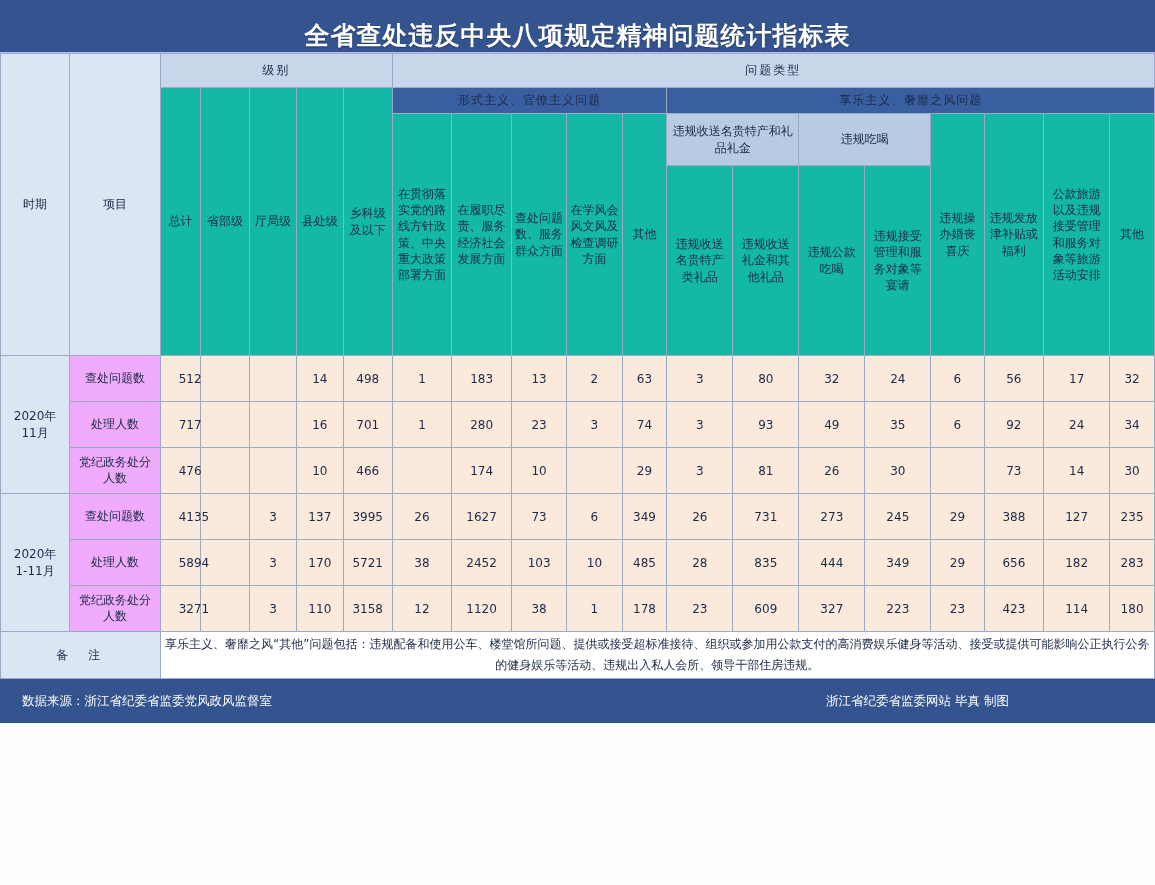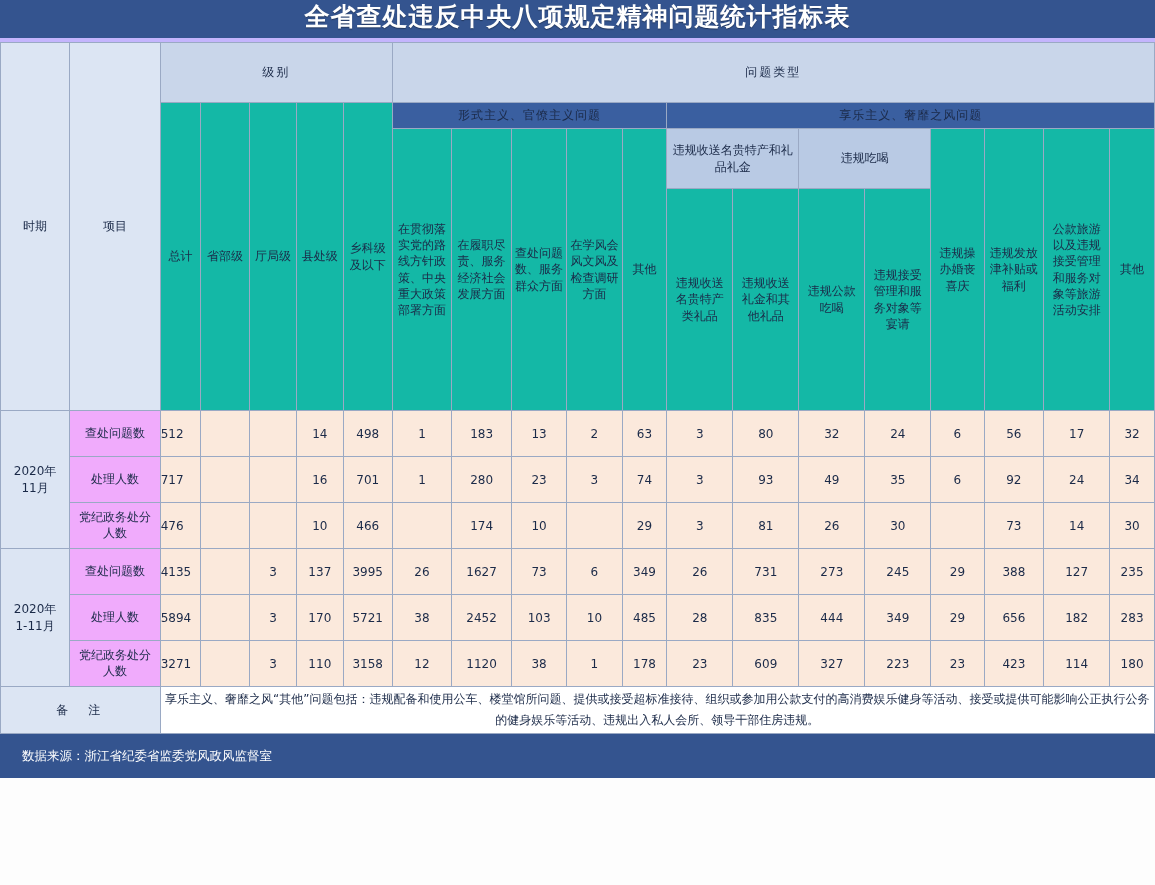--- a/index.html
+++ b/index.html
@@ -12,27 +12,27 @@
   }
   #page {
     position: relative;
     width: 1155px;
     height: 885px;
     background: #fdfdfd;
   }
 
   
   .title-bar {
-    height: 42px;
+    height: 53px;
     background: linear-gradient(to bottom, #2d4f8a, #3a5fa0 55%, #2c4e88);
     background: #34548f;
     display: flex;
-    align-items: flex-start;
+    align-items: flex-end;
     justify-content: center;
-    border-bottom: 4px solid #c4b5fd;
+    border-bottom: 1px solid #c4b5fd;
   }
   .title-bar .title {
     color: #ffffff;
     font-size: 25px;
     font-weight: bold;
     letter-spacing: 1px;
     text-shadow: 0 1px 1px rgba(0,0,0,.35);
   }
 
   
@@ -103,21 +103,21 @@
     color: #16243f;
     line-height: 1.4;
   }
   td.num {
     background: #fbe9dc;
     font-size: 12.5px;
     color: #222;
     text-align: center;
     height: 46px;
   }
-  td.num.total { text-align: left; padding-left: 0; }
+  td.num.total { text-align: left; padding-left: 18px; }
   .sep-row td { border-top: 2px solid #8191b0; }
 
   
   .remark-label {
     background: #dce5f3;
     font-size: 13px;
     letter-spacing: 4px;
   }
   .remark-text {
     background: #ffffff;
@@ -172,21 +172,21 @@
       <col style="width:50px">
       <col style="width:56px">
       <col style="width:62px">
       <col style="width:42px">
     </colgroup>
 
     <tbody>
         <tr>
       <td rowspan="4" class="hdr-corner">时期</td>
       <td rowspan="4" class="hdr-corner">项目</td>
-      <td colspan="5" class="hdr-l1" style="height:60px">级别</td>
+      <td colspan="5" class="hdr-l1" style="height:34px">级别</td>
       <td colspan="13" class="hdr-l1">问题类型</td>
     </tr>
 
     <tr>
       <td rowspan="3" class="hdr-leaf">总计</td>
       <td rowspan="3" class="hdr-leaf">
             <span class="vtxt">省部级</span>
           </td>
       <td rowspan="3" class="hdr-leaf">
             <span class="vtxt">厅局级</span>
@@ -212,39 +212,39 @@
       <td rowspan="2" class="hdr-leaf">
             <span class="vtxt">查处问题数、服务群众方面</span>
           </td>
       <td rowspan="2" class="hdr-leaf">
             <span class="vtxt">在学风会风文风及检查调研方面</span>
           </td>
       <td rowspan="2" class="hdr-leaf">
             <span class="vtxt">其他</span>
           </td>
 
-      <td colspan="2" class="hdr-mid" style="height:60px">违规收送名贵特产和礼品礼金</td>
+      <td colspan="2" class="hdr-mid" style="height:52px">违规收送名贵特产和礼品礼金</td>
       <td colspan="2" class="hdr-mid">违规吃喝</td>
 
       <td rowspan="2" class="hdr-leaf">
             <span class="vtxt">违规操办婚丧喜庆</span>
           </td>
       <td rowspan="2" class="hdr-leaf">
             <span class="vtxt">违规发放津补贴或福利</span>
           </td>
       <td rowspan="2" class="hdr-leaf">
             <span class="vtxt">公款旅游以及违规接受管理和服务对象等旅游活动安排</span>
           </td>
       <td rowspan="2" class="hdr-leaf">
             <span class="vtxt">其他</span>
           </td>
     </tr>
 
     <tr>
-      <td class="hdr-leaf" style="height:222px">
+      <td class="hdr-leaf" style="height:190px">
             <span class="vtxt">违规收送名贵特产类礼品</span>
           </td>
       <td class="hdr-leaf">
             <span class="vtxt">违规收送礼金和其他礼品</span>
           </td>
       <td class="hdr-leaf">
             <span class="vtxt">违规公款吃喝</span>
           </td>
       <td class="hdr-leaf">
             <span class="vtxt">违规接受管理和服务对象等宴请</span>
@@ -385,15 +385,16 @@
 
     <tr class="sep-row">
       <td colspan="2" class="remark-label">备　注</td>
       <td colspan="18" class="remark-text">享乐主义、奢靡之风“其他”问题包括：违规配备和使用公车、楼堂馆所问题、提供或接受超标准接待、组织或参加用公款支付的高消费娱乐健身等活动、接受或提供可能影响公正执行公务的健身娱乐等活动、违规出入私人会所、领导干部住房违规。</td>
     </tr>
   </tbody>
     </table>
 
   <div class="footer">
     <div class="left">数据来源：浙江省纪委省监委党风政风监督室</div>
+    <div class="right">浙江省纪委省监委网站 毕真 制图</div>
   </div>
 
 </div>
 
 </body></html>

